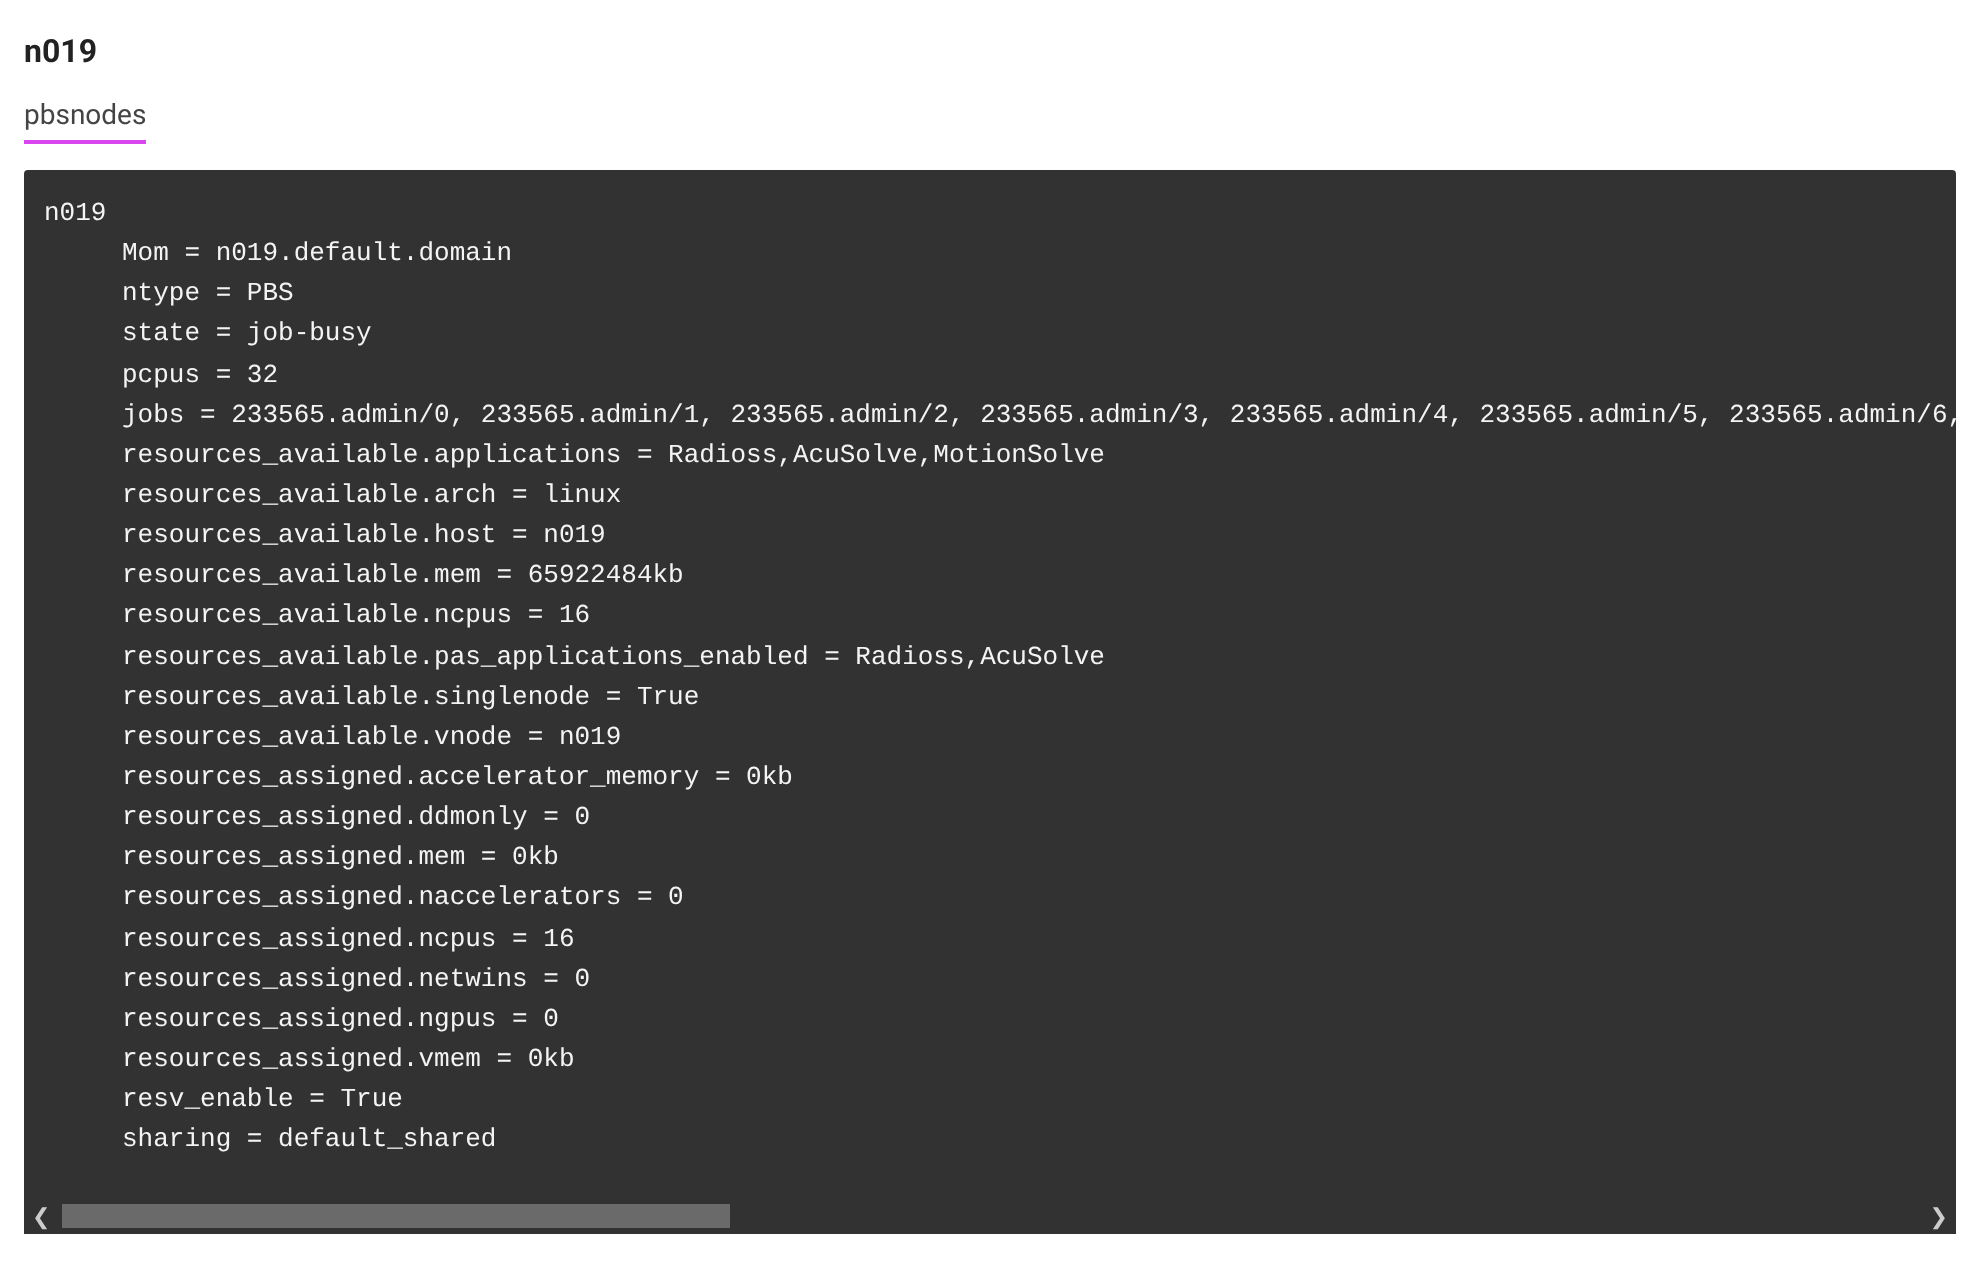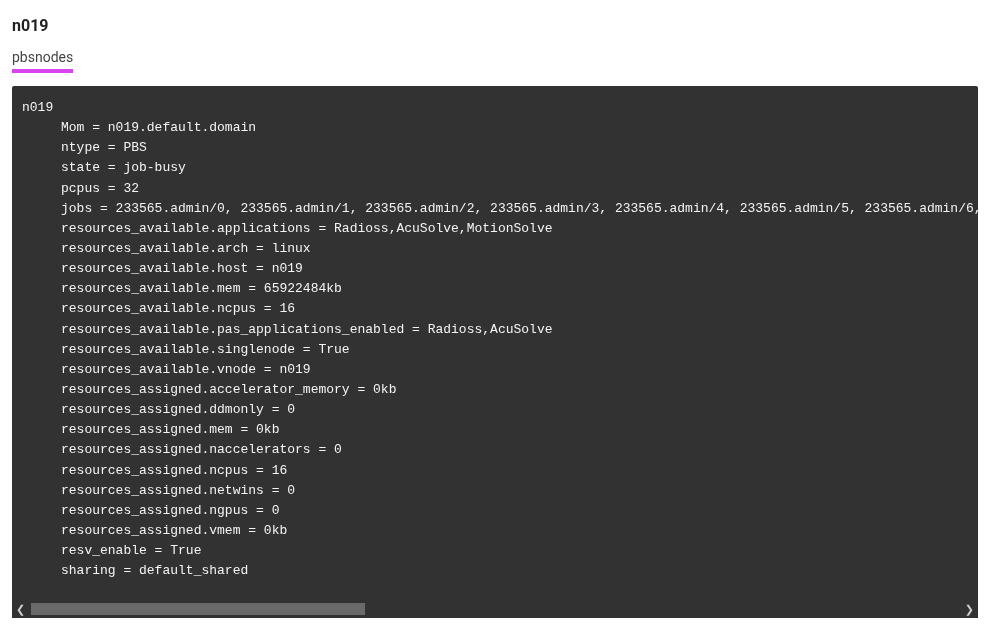--- a/index.html
+++ b/index.html
@@ -17,21 +17,21 @@
     margin: 4px 0 12px 0;
     color: #222;
   }
   .tab-row {
     margin-bottom: 8px;
   }
   .tab {
     display: inline-block;
     font-size: 14px;
     padding: 2px 0 4px 0;
-    border-bottom: 4px solid #d946ef;
+    border-bottom: 2px solid #d946ef;
     color: #444;
     cursor: pointer;
   }
   .terminal-wrap {
     background: #323232;
     border-radius: 2px;
     padding: 0;
   }
   .terminal {
     font-family: Consolas, "Courier New", monospace;

